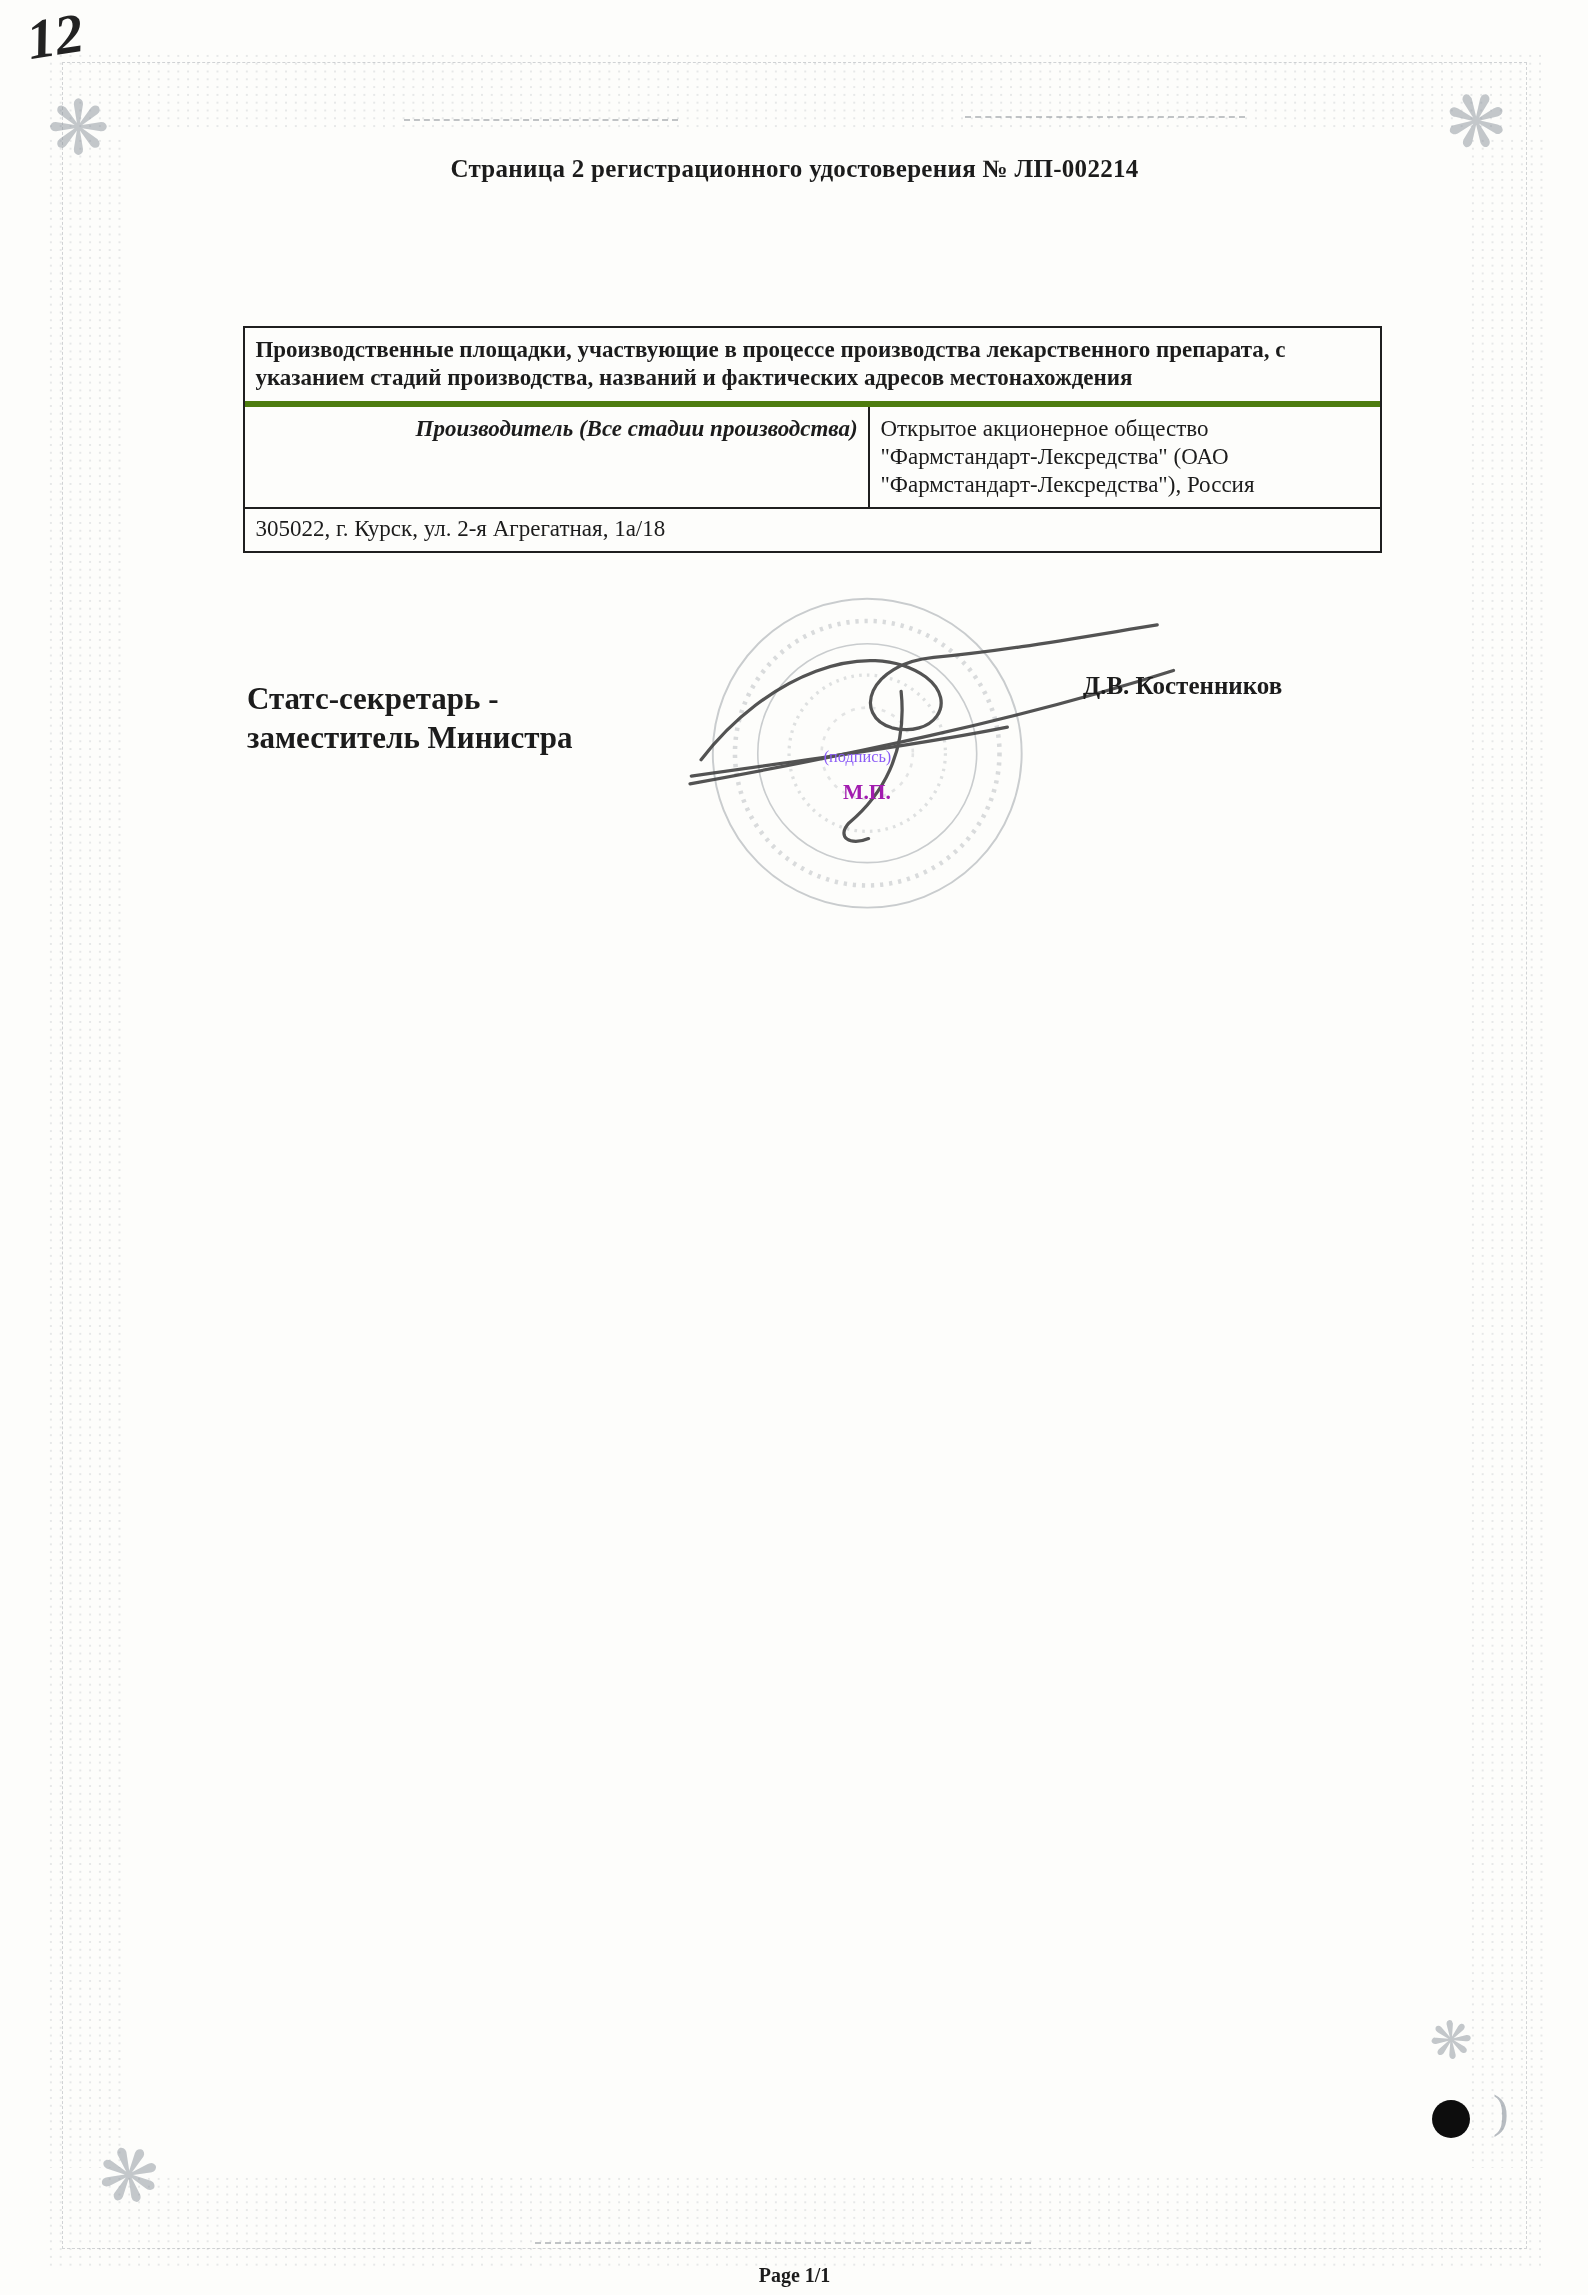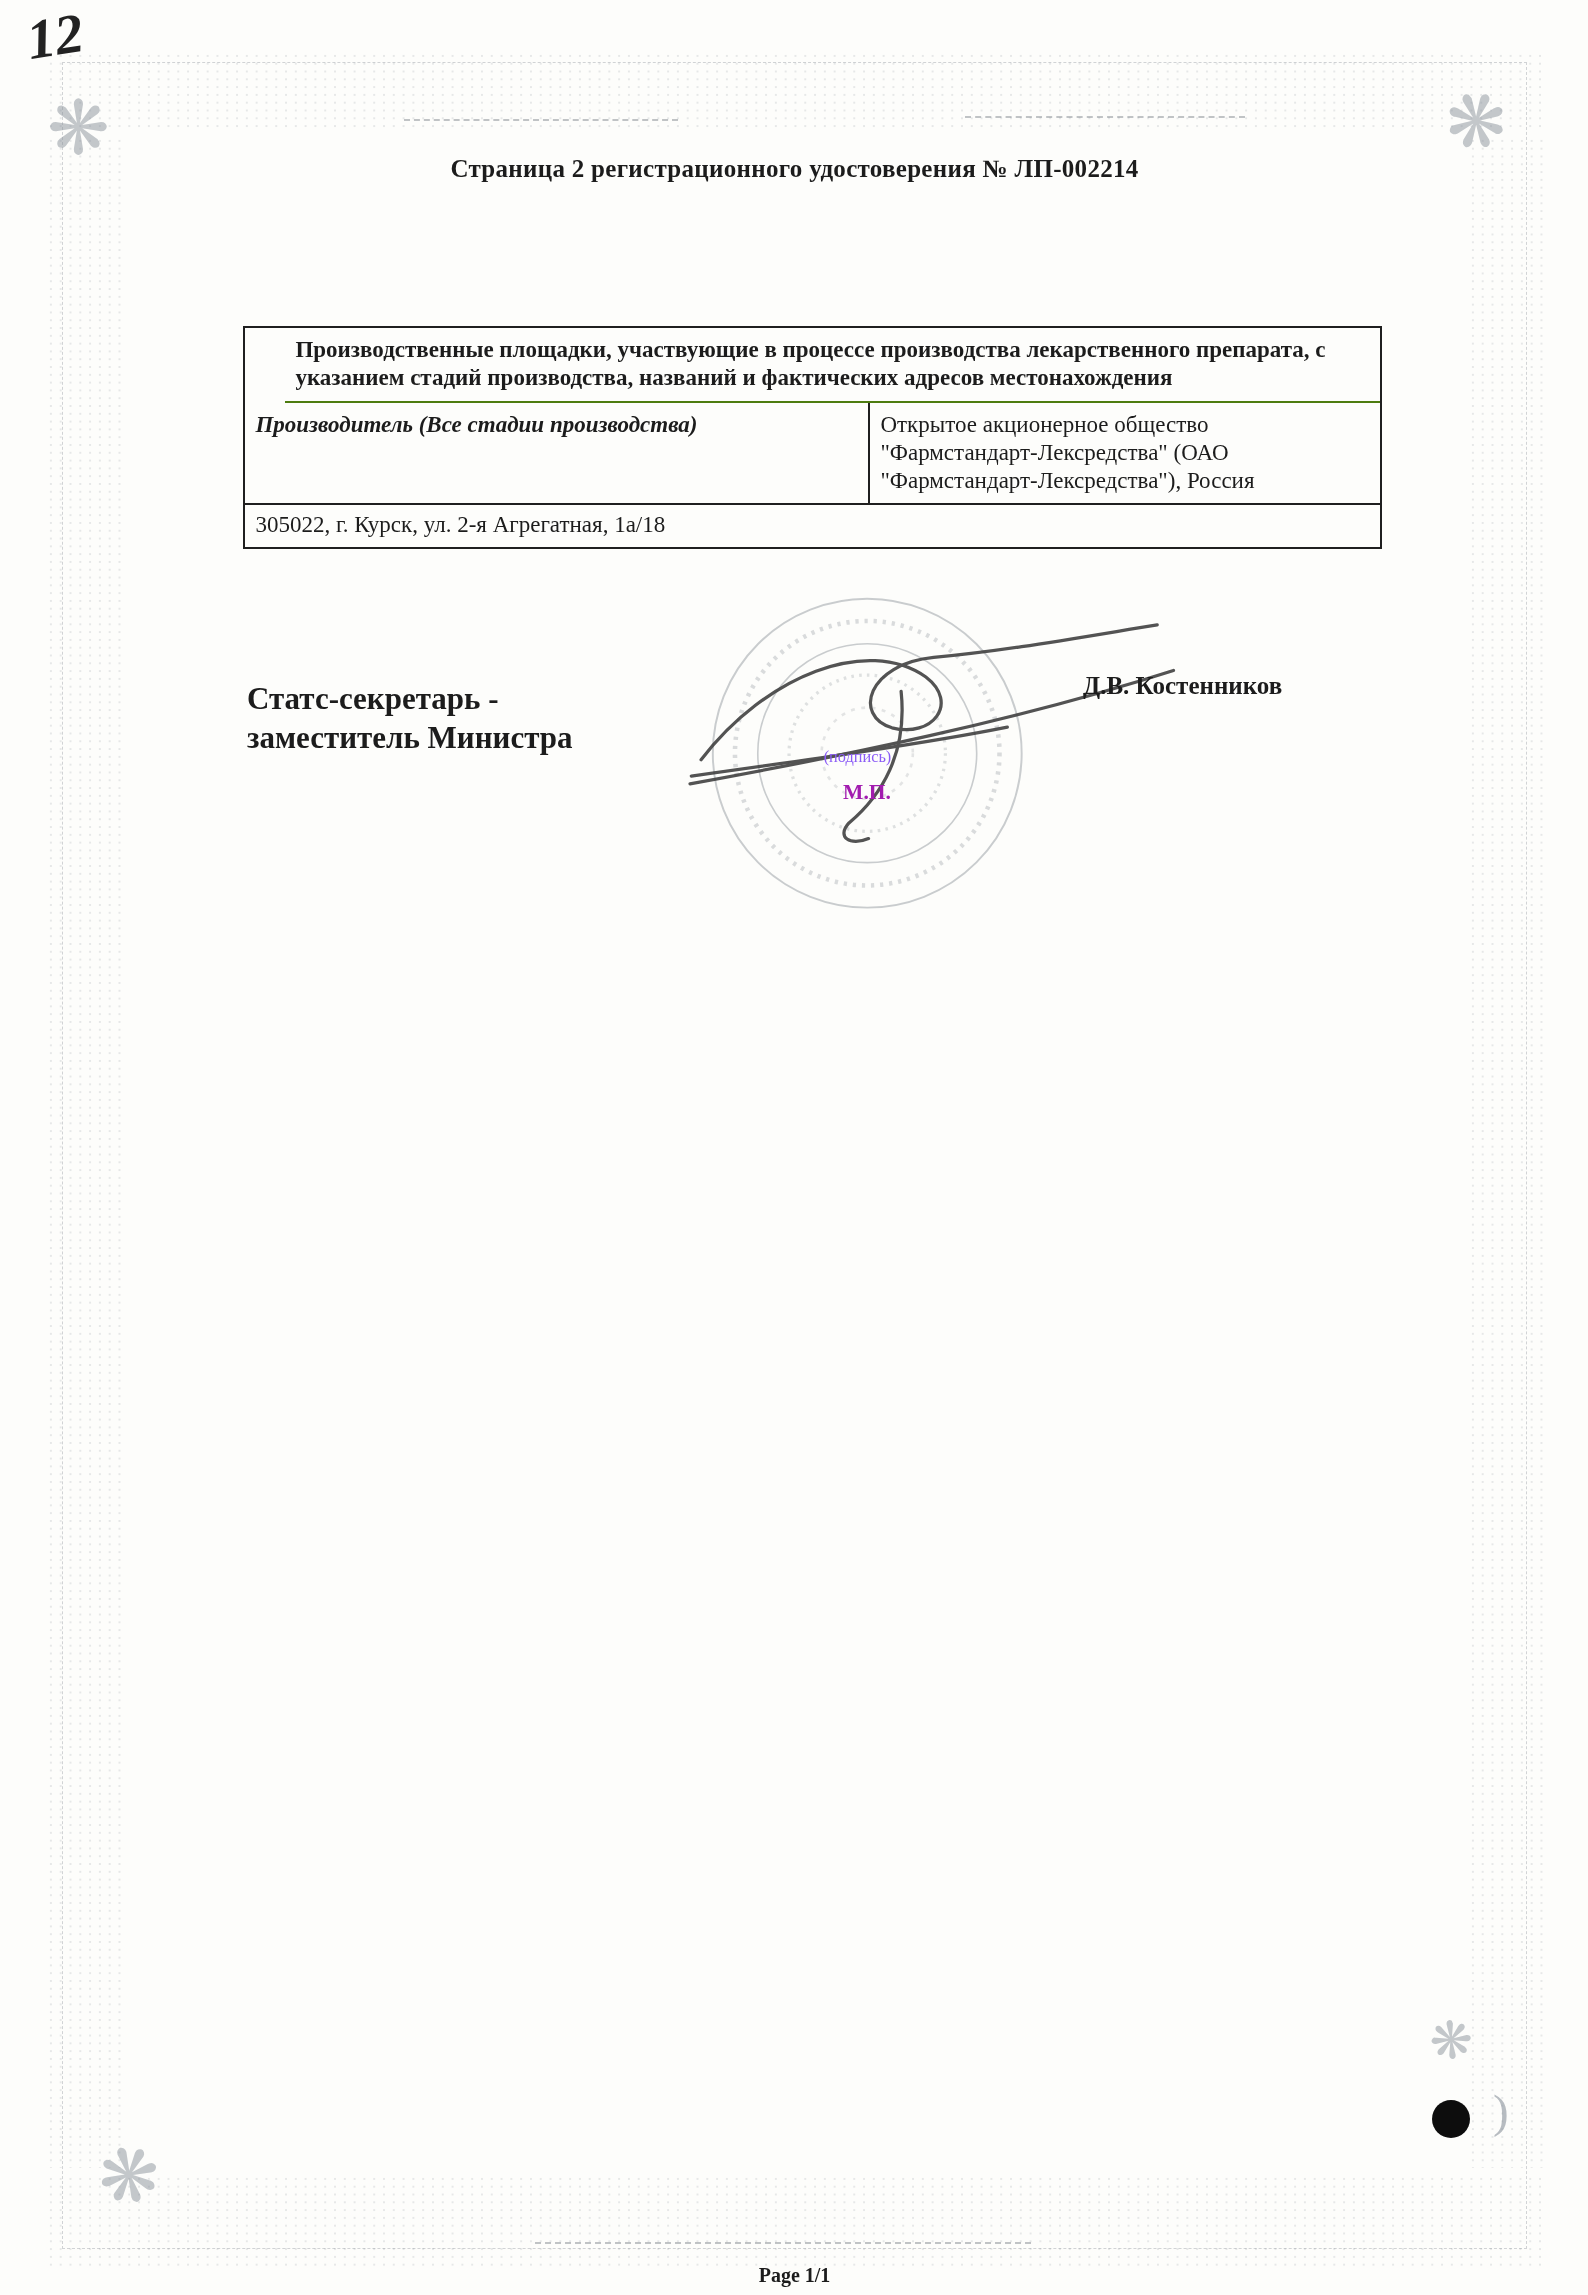--- a/index.html
+++ b/index.html
@@ -54,30 +54,30 @@
   }
   
   .sites-table{
     position:absolute;left:243px;top:326px;width:1135px;
     border:2.6px solid #1f1f1f;
     font-size:23px;line-height:1.22;
   }
   .t-header{
     padding:7.8px 10.4px 9px 10.4px;
     font-weight:bold;
-    border-bottom:2px solid #4d7c0f;
-    margin-left:40px;
+    border-bottom:6px solid #4d7c0f;
   }
   .t-row{display:flex;border-bottom:2px solid #1f1f1f;}
   .t-cell-left{
     width:625px;flex:0 0 auto;
     padding:7.8px 10.4px;
     font-weight:bold;font-style:italic;
     border-right:2px solid #1f1f1f;
     box-sizing:border-box;
+    text-align:right;
   }
   .t-cell-right{
     flex:1 1 auto;
     padding:7.8px 10.4px;
   }
   .t-address{padding:6.5px 10.4px 7.8px 10.4px;}
   
   .signatory-title{
     position:absolute;left:247px;top:680px;width:430px;
     font-size:31px;font-weight:bold;line-height:1.25;

